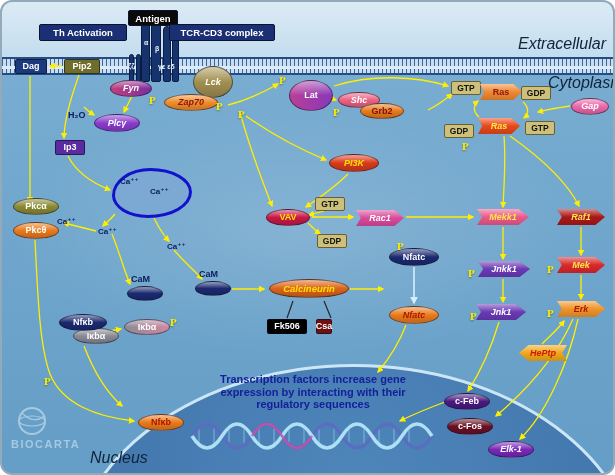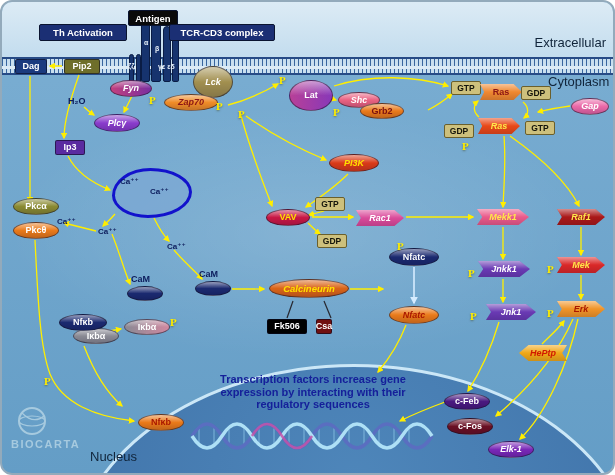--- a/index.html
+++ b/index.html
@@ -21,21 +21,21 @@
   .rect{border:1px solid rgba(10,10,30,.6);border-radius:2px}
   .tag{background:#cdc07c;border:1px solid #6a5f2c;color:#14140a;font-size:8.5px}
   .banner{background-image:linear-gradient(to bottom,rgba(255,255,255,.5),rgba(255,255,255,0) 50%,rgba(0,0,30,.15))}
   .banner.r{clip-path:polygon(0 0,80% 0,100% 50%,80% 100%,0 100%,10% 50%)}
   .banner.l{clip-path:polygon(100% 0,20% 0,0 50%,20% 100%,100% 100%,90% 50%)}
   .hbox{position:absolute;z-index:20;display:flex;align-items:center;justify-content:center;
     color:#fff;font-weight:bold;font-size:9.5px;border:1px solid #0a1430;border-radius:2px}
   .p{position:absolute;z-index:12;color:#ffee00;font-weight:bold;font-size:11px;
     font-family:"Liberation Serif","DejaVu Serif",serif;text-shadow:0 1px 2px rgba(60,60,0,.5)}
   .it{font-style:italic}
-  .regionlbl{position:absolute;z-index:20;font-size:13px;color:#10243a}
+  .regionlbl{position:absolute;z-index:20;font-style:italic;font-size:16px;color:#10243a}
   .ca{position:absolute;z-index:11;font-size:8px;font-weight:bold;color:#0c1c5c}
   .bar{position:absolute;background:#16336e;border:1px solid #0a1c44;border-radius:4px 4px 2px 2px;z-index:8}
   .greek{position:absolute;z-index:21;font-size:7px;color:#e8f2fa;font-weight:bold}
   #er{position:absolute;left:110px;top:166px;width:80px;height:50px;z-index:7;
     border:3px solid #1212cc;border-radius:48% 52% 55% 45% / 55% 48% 52% 45%;background:rgba(125,168,212,.65)}
   #caption{position:absolute;left:190px;top:371px;width:242px;z-index:6;text-align:center;
     font-size:11px;font-weight:bold;color:#15209a;line-height:1.15}
   #logotext{position:absolute;left:9px;top:436px;z-index:6;font-size:11px;font-weight:bold;letter-spacing:1.5px;color:#a6cadf}
   svg{position:absolute;overflow:visible}
 </style>
@@ -140,21 +140,21 @@
   <div class="node oval" style="left:358px;top:101px;width:44px;height:16px;background-color:#ea7a1a;color:#7a1010">Grb2</div>
 
   <div class="node tag rect" style="left:449px;top:79px;width:30px;height:14px">GTP</div>
   <div class="node banner r" style="left:478px;top:82px;width:42px;height:16px;background-color:#f08830;color:#8a1414">Ras</div>
   <div class="node tag rect" style="left:519px;top:84px;width:30px;height:14px">GDP</div>
   <div class="node tag rect" style="left:442px;top:122px;width:30px;height:14px">GDP</div>
   <div class="node banner r it" style="left:476px;top:116px;width:42px;height:16px;background-color:#e84818;color:#ffe84a">Ras</div>
   <div class="node tag rect" style="left:523px;top:119px;width:30px;height:14px">GTP</div>
   <div class="node oval it" style="left:569px;top:96px;width:38px;height:17px;background-color:#ea68a8">Gap</div>
 
-  <span class="ca" style="left:66px;top:94px;font-size:9px">H₂O</span>
+  <span class="ca" style="left:66px;top:108px;font-size:9px">H₂O</span>
   <div class="node oval it" style="left:92px;top:112px;width:46px;height:18px;background-color:#8a3ccc">Plcγ</div>
   <div class="node rect" style="left:53px;top:138px;width:30px;height:15px;background:#5a2aa0">Ip3</div>
 
   <div id="er"></div>
   <span class="ca" style="left:118px;top:175px">Ca⁺⁺</span>
   <span class="ca" style="left:148px;top:185px">Ca⁺⁺</span>
   <span class="ca" style="left:96px;top:225px">Ca⁺⁺</span>
   <span class="ca" style="left:165px;top:240px">Ca⁺⁺</span>
   <span class="ca" style="left:55px;top:215px">Ca⁺⁺</span>
 
@@ -164,21 +164,21 @@
   <div class="node oval it" style="left:327px;top:152px;width:50px;height:18px;background-color:#da3a18;color:#ffe000">PI3K</div>
   <div class="node oval" style="left:264px;top:207px;width:44px;height:17px;background-color:#c81845;color:#ffe000">VAV</div>
   <div class="node tag rect" style="left:313px;top:195px;width:30px;height:14px">GTP</div>
   <div class="node tag rect" style="left:315px;top:232px;width:30px;height:14px">GDP</div>
   <div class="node banner r it" style="left:354px;top:208px;width:48px;height:16px;background-color:#da4a9a">Rac1</div>
 
   <div class="node banner r it" style="left:475px;top:207px;width:52px;height:16px;background-color:#ea5a8a;color:#ffe84a">Mekk1</div>
   <div class="node banner r it" style="left:555px;top:207px;width:48px;height:16px;background-color:#aa1818;color:#ffe84a">Raf1</div>
   <div class="node banner r it" style="left:476px;top:259px;width:52px;height:16px;background-color:#6a3ab4">Jnkk1</div>
   <div class="node banner r it" style="left:555px;top:255px;width:48px;height:16px;background-color:#da2828;color:#ffe84a">Mek</div>
-  <div class="node banner r it" style="left:484px;top:302px;width:50px;height:16px;background-color:#6a3ab4">Jnk1</div>
+  <div class="node banner r it" style="left:474px;top:302px;width:50px;height:16px;background-color:#6a3ab4">Jnk1</div>
   <div class="node banner r it" style="left:555px;top:299px;width:48px;height:16px;background-color:#f09428;color:#aa1800">Erk</div>
   <div class="node banner l it" style="left:517px;top:343px;width:48px;height:16px;background-color:#f0a818;color:#d01800">HePtp</div>
 
   <div class="node oval" style="left:387px;top:246px;width:50px;height:18px;background-color:#1b2a70">Nfatc</div>
   <div class="node oval it" style="left:387px;top:304px;width:50px;height:18px;background-color:#ea7a1a;color:#aa1800">Nfatc</div>
   <div class="node oval it" style="left:267px;top:277px;width:80px;height:19px;background-color:#da6418;color:#ffe000;font-size:9.5px">Calcineurin</div>
   <span class="ca" style="left:129px;top:272px;font-size:9px">CaM</span>
   <div class="node oval" style="left:125px;top:284px;width:36px;height:15px;background-color:#1b2a70"></div>
   <span class="ca" style="left:197px;top:267px;font-size:9px">CaM</span>
   <div class="node oval" style="left:193px;top:279px;width:36px;height:15px;background-color:#1b2a70"></div>

